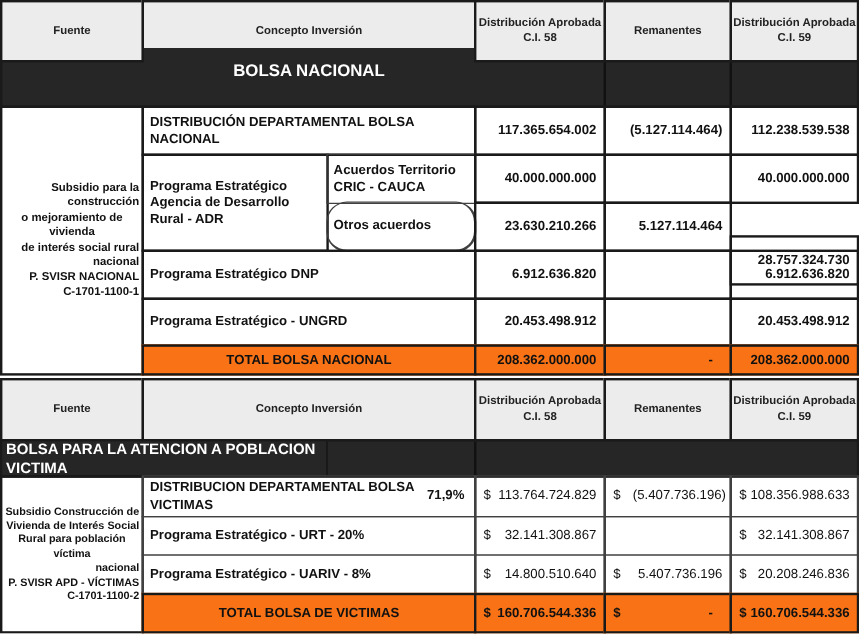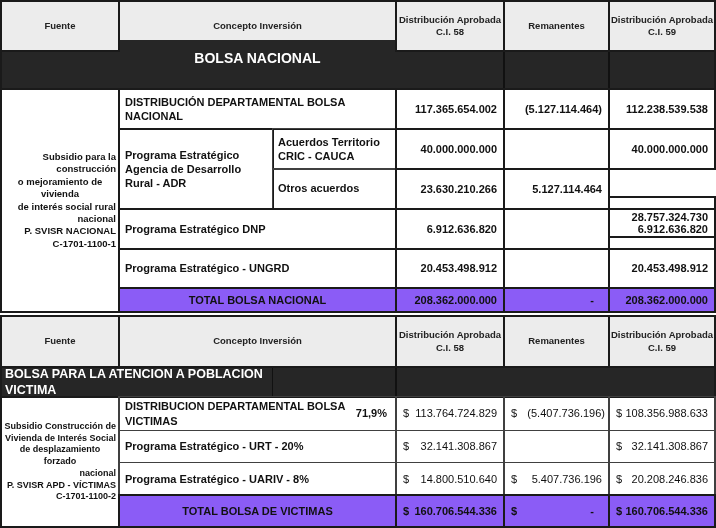--- a/index.html
+++ b/index.html
@@ -7,21 +7,21 @@
          font-family: "Liberation Sans", "DejaVu Sans", sans-serif; color: #111; }
   .cell { position: absolute; box-sizing: border-box; display: flex; align-items: center;
           font-weight: bold; font-size: 11px; line-height: 1.3; }
   .b { border: 2px solid #404040; }
   .bt { border: 2px solid #1a1a1a; }
   .hdr { background: #ececec; justify-content: center; text-align: center; font-size: 9.5px; font-weight: bold; color: #222; }
   .dark { background: #262626; color: #ffffff; }
   .center { justify-content: center; text-align: center; }
   .left { justify-content: flex-start; padding-left: 5px; }
   .right { justify-content: flex-end; padding-right: 6px; }
-  .total { background: #8b5cf6; }
+  .total { background: #f97316; }
   .src { font-size: 9.5px; justify-content: center; text-align: center; padding: 0 2px; align-items: flex-end; }
   .money { justify-content: space-between; padding: 0 6px 0 6px; }
   .money .sym { font-weight: normal; }
   .money .amt { font-weight: normal; }
   .total.money .sym, .total.money .amt { font-weight: bold; }
 </style>
 </head>
 <body>
 
 <div>
@@ -58,21 +58,21 @@
   <div class="cell bt right" style="left:503px;top:88px;width:107px;height:42px;">(5.127.114.464)</div>
   <div class="cell bt right" style="left:608px;top:88px;width:108px;height:42px;">112.238.539.538</div>
 
   <div class="cell bt left" style="left:118px;top:128px;width:156px;height:82px;padding-right:6px;">Programa Estratégico  Agencia de Desarrollo Rural - ADR</div>
 
   <div class="cell b left" style="left:272px;top:128px;width:125px;height:42px;border-width:1px 2px 1px 1px;">Acuerdos Territorio CRIC - CAUCA</div>
   <div class="cell bt right" style="left:395px;top:128px;width:110px;height:42px;">40.000.000.000</div>
   <div class="cell bt right" style="left:503px;top:128px;width:107px;height:42px;"></div>
   <div class="cell bt right" style="left:608px;top:128px;width:108px;height:42px;">40.000.000.000</div>
 
-  <div class="cell b left" style="left:272px;top:168px;width:125px;height:42px;border-width:1px 2px 2px 1px;">Otros acuerdos</div>
+  <div class="cell b left" style="left:272px;top:168px;width:125px;height:42px;border-width:1px 2px 2px 1px;border-radius:17px;">Otros acuerdos</div>
   <div class="cell bt right" style="left:395px;top:168px;width:110px;height:42px;">23.630.210.266</div>
   <div class="cell bt right" style="left:503px;top:168px;width:107px;height:42px;">5.127.114.464</div>
   <div class="cell bt right" style="left:608px;top:168px;width:108px;height:42px;margin-top:28px;">28.757.324.730</div>
 
   <div class="cell bt left" style="left:118px;top:208px;width:279px;height:42px;">Programa Estratégico  DNP</div>
   <div class="cell bt right" style="left:395px;top:208px;width:110px;height:42px;">6.912.636.820</div>
   <div class="cell bt right" style="left:503px;top:208px;width:107px;height:42px;"></div>
   <div class="cell bt right" style="left:608px;top:208px;width:108px;height:42px;">6.912.636.820</div>
 
   <div class="cell bt left" style="left:118px;top:248px;width:279px;height:41px;">Programa Estratégico - UNGRD</div>
@@ -101,21 +101,21 @@
   </div>
 
   <div class="cell bt dark" style="left:0;top:366px;width:716px;height:32px;"></div>
   <div class="cell dark left" style="left:2px;top:368px;width:270px;height:28px;font-size:12.5px;padding-left:3px;">BOLSA PARA LA ATENCION A POBLACION VICTIMA</div>
   <div style="position:absolute;left:272px;top:368px;width:1px;height:28px;background:#111;"></div>
   <div style="position:absolute;left:395px;top:368px;width:2px;height:28px;background:#111;"></div>
 
   <div class="cell bt src" style="left:0;top:396px;width:120px;height:132px;flex-direction:column;font-size:9px;">
     <span>Subsidio Construcción de</span>
     <span>Vivienda de Interés Social</span>
-    <span>de desplazamiento forzado</span>
+    <span>Rural para población víctima</span>
     <span>nacional</span>
     <span>P. SVISR APD - VÍCTIMAS</span>
     <span>C-1701-1100-2</span>
   </div>
 
   <div class="cell b left" style="left:118px;top:396px;width:279px;height:35px;justify-content:center;padding-right:8px;border-width:1px 2px 1px 2px;">
     <span>DISTRIBUCION DEPARTAMENTAL BOLSA VICTIMAS</span>
     <span>71,9%</span>
   </div>
   <div class="cell b money" style="left:395px;top:396px;width:110px;height:35px;border-width:1px 2px 1px 2px;">

